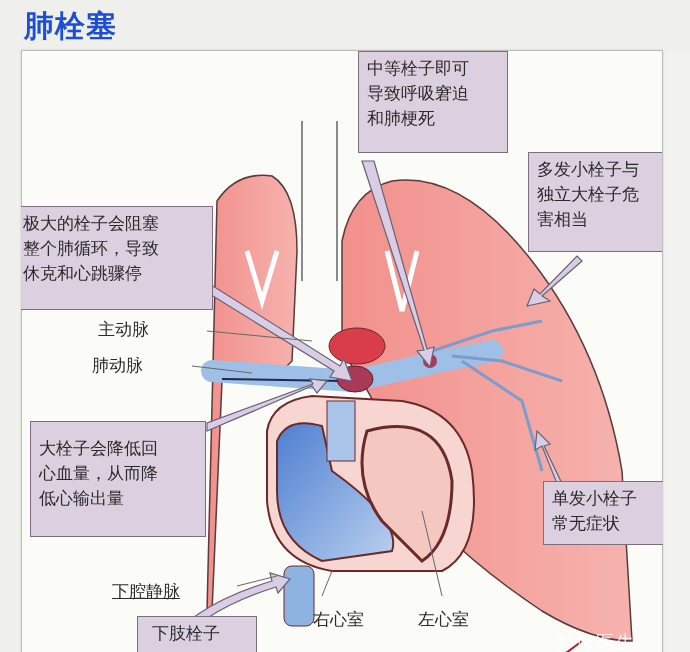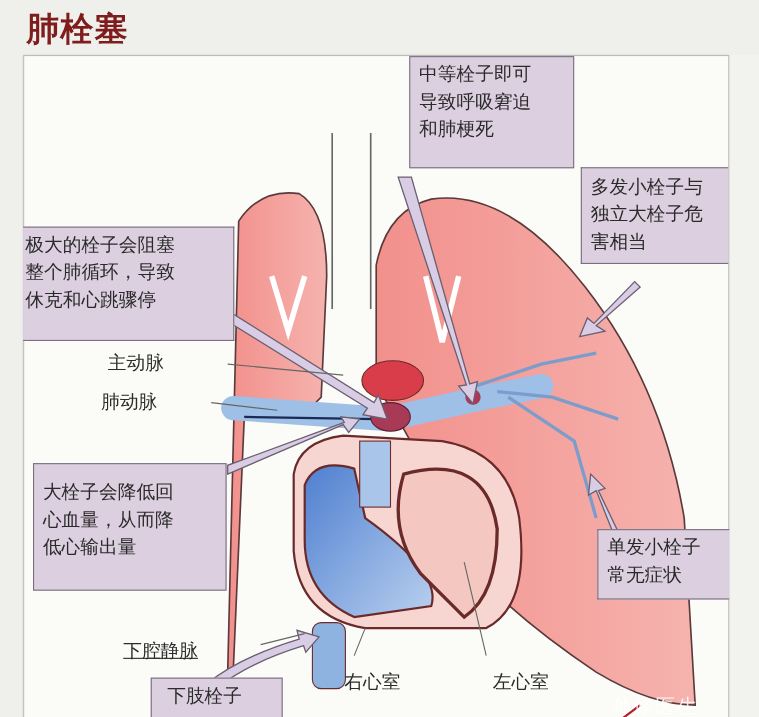--- a/index.html
+++ b/index.html
@@ -1,17 +1,17 @@
 <!DOCTYPE html>
 <html><head>
 <meta charset="utf-8">
 <style>
   html,body{margin:0;padding:0;}
   body{width:690px;height:652px;overflow:hidden;background:#efefec;font-family:"DejaVu Sans","Liberation Sans",sans-serif;position:relative;}
-  .title{position:absolute;left:24px;top:6px;font-size:30px;font-weight:bold;color:#7f1d1d;letter-spacing:1px;}
+  .title{position:absolute;left:24px;top:6px;font-size:30px;font-weight:bold;color:#1d4ed8;letter-spacing:1px;}
   .panel{position:absolute;left:21px;top:50px;width:640px;height:620px;background:#fbfbf8;border:1px solid #bdbdb8;box-shadow:0 0 2px #ccc;overflow:hidden;}
   .rightstrip{position:absolute;left:662px;top:50px;width:28px;height:602px;background:#f2f2ef;}
   svg.art{position:absolute;left:0;top:0;}
   .box{position:absolute;background:#dccfe0;border:1.5px solid #7a6f7e;color:#2a2a2a;font-size:17px;line-height:25px;padding:4px 8px;box-sizing:border-box;white-space:pre;}
   .lbl{position:absolute;font-size:17px;color:#2b2b2b;white-space:nowrap;text-align:center;}
   .wm{position:absolute;left:556px;top:630px;font-size:18px;color:#ffffff;opacity:.85;letter-spacing:2px;}
 </style>
 </head>
 <body>
 
@@ -69,34 +69,34 @@
       <line x1="185" y1="280" x2="290" y2="290"></line>
       <line x1="170" y1="315" x2="230" y2="322"></line>
       <line x1="215" y1="535" x2="255" y2="525"></line>
       <line x1="310" y1="520" x2="300" y2="545"></line>
       <line x1="400" y1="460" x2="420" y2="545"></line>
     </g>
     <line x1="560" y1="590" x2="520" y2="620" stroke="#b0202a" stroke-width="2"></line>
   </svg>
 </div>
 
-<div class="box" style="left:372px;top:51px;width:150px;height:102px;">中等栓子即可
+<div class="box" style="left:358px;top:51px;width:150px;height:102px;">中等栓子即可
 导致呼吸窘迫
 和肺梗死</div>
-<div class="box" style="left:528px;top:152px;width:134px;height:88px;border-right:none;font-family:Liberation Serif, serif;">多发小栓子与
+<div class="box" style="left:528px;top:152px;width:134px;height:100px;border-right:none;">多发小栓子与
 独立大栓子危
 害相当</div>
 <div class="box" style="left:21px;top:206px;width:192px;height:104px;border-left:none;padding-left:2px;">极大的栓子会阻塞
 整个肺循环，导致
 休克和心跳骤停</div>
 <div class="box" style="left:30px;top:421px;width:176px;height:116px;padding-top:14px;">大栓子会降低回
 心血量，从而降
 低心输出量</div>
 <div class="box" style="left:543px;top:481px;width:120px;height:64px;border-right:none;">单发小栓子
 常无症状</div>
 <div class="box" style="left:137px;top:616px;width:120px;height:40px;padding-left:14px;">下肢栓子</div>
 
 <div class="lbl" style="left:98px;top:318px;">主动脉</div>
 <div class="lbl" style="left:92px;top:354px;">肺动脉</div>
 <div class="lbl" style="left:112px;top:580px;text-decoration:underline;">下腔静脉</div>
 <div class="lbl" style="left:313px;top:608px;">右心室</div>
-<div class="lbl" style="left:418px;top:608px;margin-left:30px;">左心室</div>
+<div class="lbl" style="left:418px;top:608px;">左心室</div>
 <div class="wm">孙修医生</div>
 
 </body></html>

